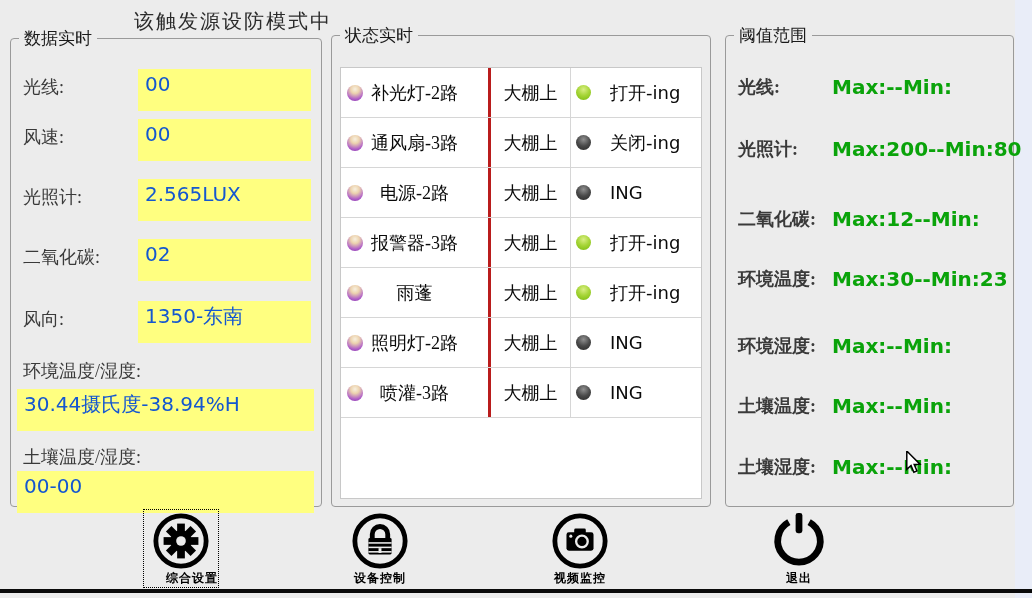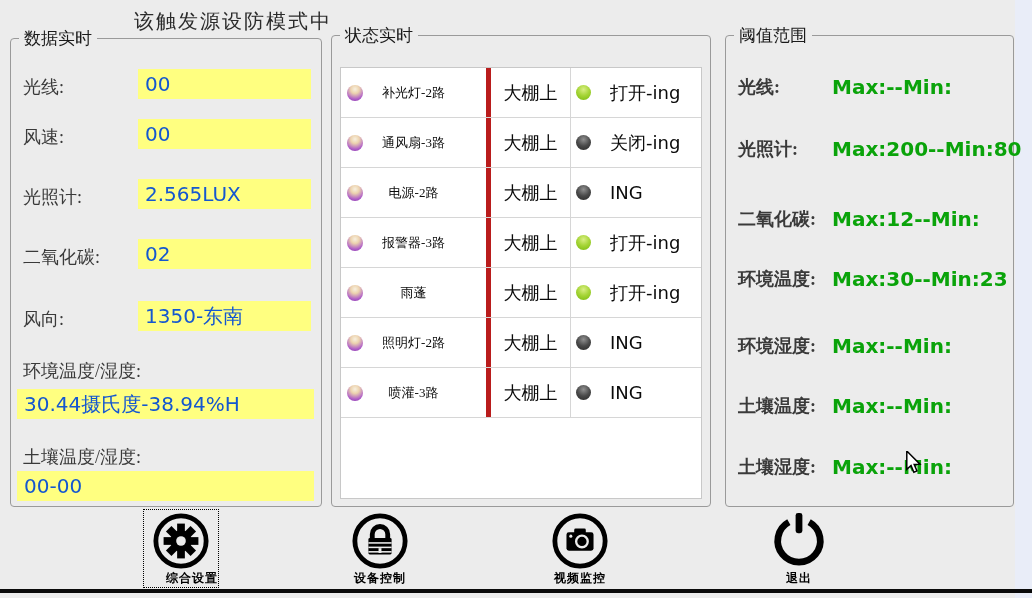--- a/index.html
+++ b/index.html
@@ -21,38 +21,38 @@
   .panel{position:absolute;border:1px solid #9a9a9a;border-radius:4px;background:transparent;}
   .legend{position:absolute;top:-12px;left:8px;background:#ececec;padding:0 5px;font-size:17px;
     color:#1a1a1a;font-family:"Liberation Serif","DejaVu Serif",serif;white-space:nowrap;}
   #data-panel{left:10px;top:38px;width:310px;height:467px;}
   #status-panel{left:331px;top:35px;width:378px;height:470px;}
   #threshold-panel{left:725px;top:35px;width:287px;height:470px;}
 
   
   .d-label{position:absolute;left:12px;font-size:18px;color:#3a3a3a;white-space:nowrap;
     font-family:"Liberation Serif","DejaVu Serif",serif;}
-  .d-value{position:absolute;left:127px;width:173px;height:30px;background:var(--field-bg);
+  .d-value{position:absolute;left:127px;width:173px;height:42px;background:var(--field-bg);
     color:var(--field-text);font-size:20px;line-height:30px;padding-left:7px;box-sizing:border-box;
     white-space:nowrap;}
   .d-value.wide{left:6px;width:297px;}
   #d-lab-1{top:36px}#d-val-1{top:30px}
   #d-lab-2{top:86px}#d-val-2{top:80px}
   #d-lab-3{top:146px}#d-val-3{top:140px}
   #d-lab-4{top:206px}#d-val-4{top:200px}
   #d-lab-5{top:268px}#d-val-5{top:262px}
   #d-lab-6{top:320px}#d-val-6{top:350px}
   #d-lab-7{top:406px}#d-val-7{top:432px}
 
   
   #status-table{position:absolute;left:8px;top:31px;width:362px;height:432px;background:#fff;
     border:1px solid #c8c8c8;box-sizing:border-box;}
   .s-row{display:flex;height:50px;border-bottom:1px solid #d6d6d6;box-sizing:border-box;}
-  .s-cell-device{width:150px;border-right:5px solid #b91c1c;position:relative;display:flex;
-    align-items:center;justify-content:center;font-size:13px;color:#0a0a0a;
+  .s-cell-device{width:150px;border-right:3px solid #b91c1c;position:relative;display:flex;
+    align-items:center;justify-content:center;font-size:18px;color:#0a0a0a;
     font-family:"Liberation Serif","DejaVu Serif",serif;box-sizing:border-box;}
   .s-cell-loc{width:80px;border-right:1px solid #d6d6d6;display:flex;align-items:center;
     justify-content:center;font-size:18px;color:#0a0a0a;
     font-family:"Liberation Serif","DejaVu Serif",serif;box-sizing:border-box;}
   .s-cell-status{flex:1;display:flex;align-items:center;gap:19px;padding-left:5px;font-size:18px;
     color:#0a0a0a;}
   .ball{position:absolute;left:6px;width:16px;height:16px;border-radius:50%;
     background:radial-gradient(circle at 50% 26%,#f8f0e0 0%,#ecd3ae 30%,#b05fc8 70%,#7d2ba6 100%);}
   .dot{width:15px;height:15px;border-radius:50%;flex:0 0 auto;}
   .dot-on{background:radial-gradient(circle at 50% 30%,#d9ee85 0%,#a8d63a 45%,#76b80a 100%);}

